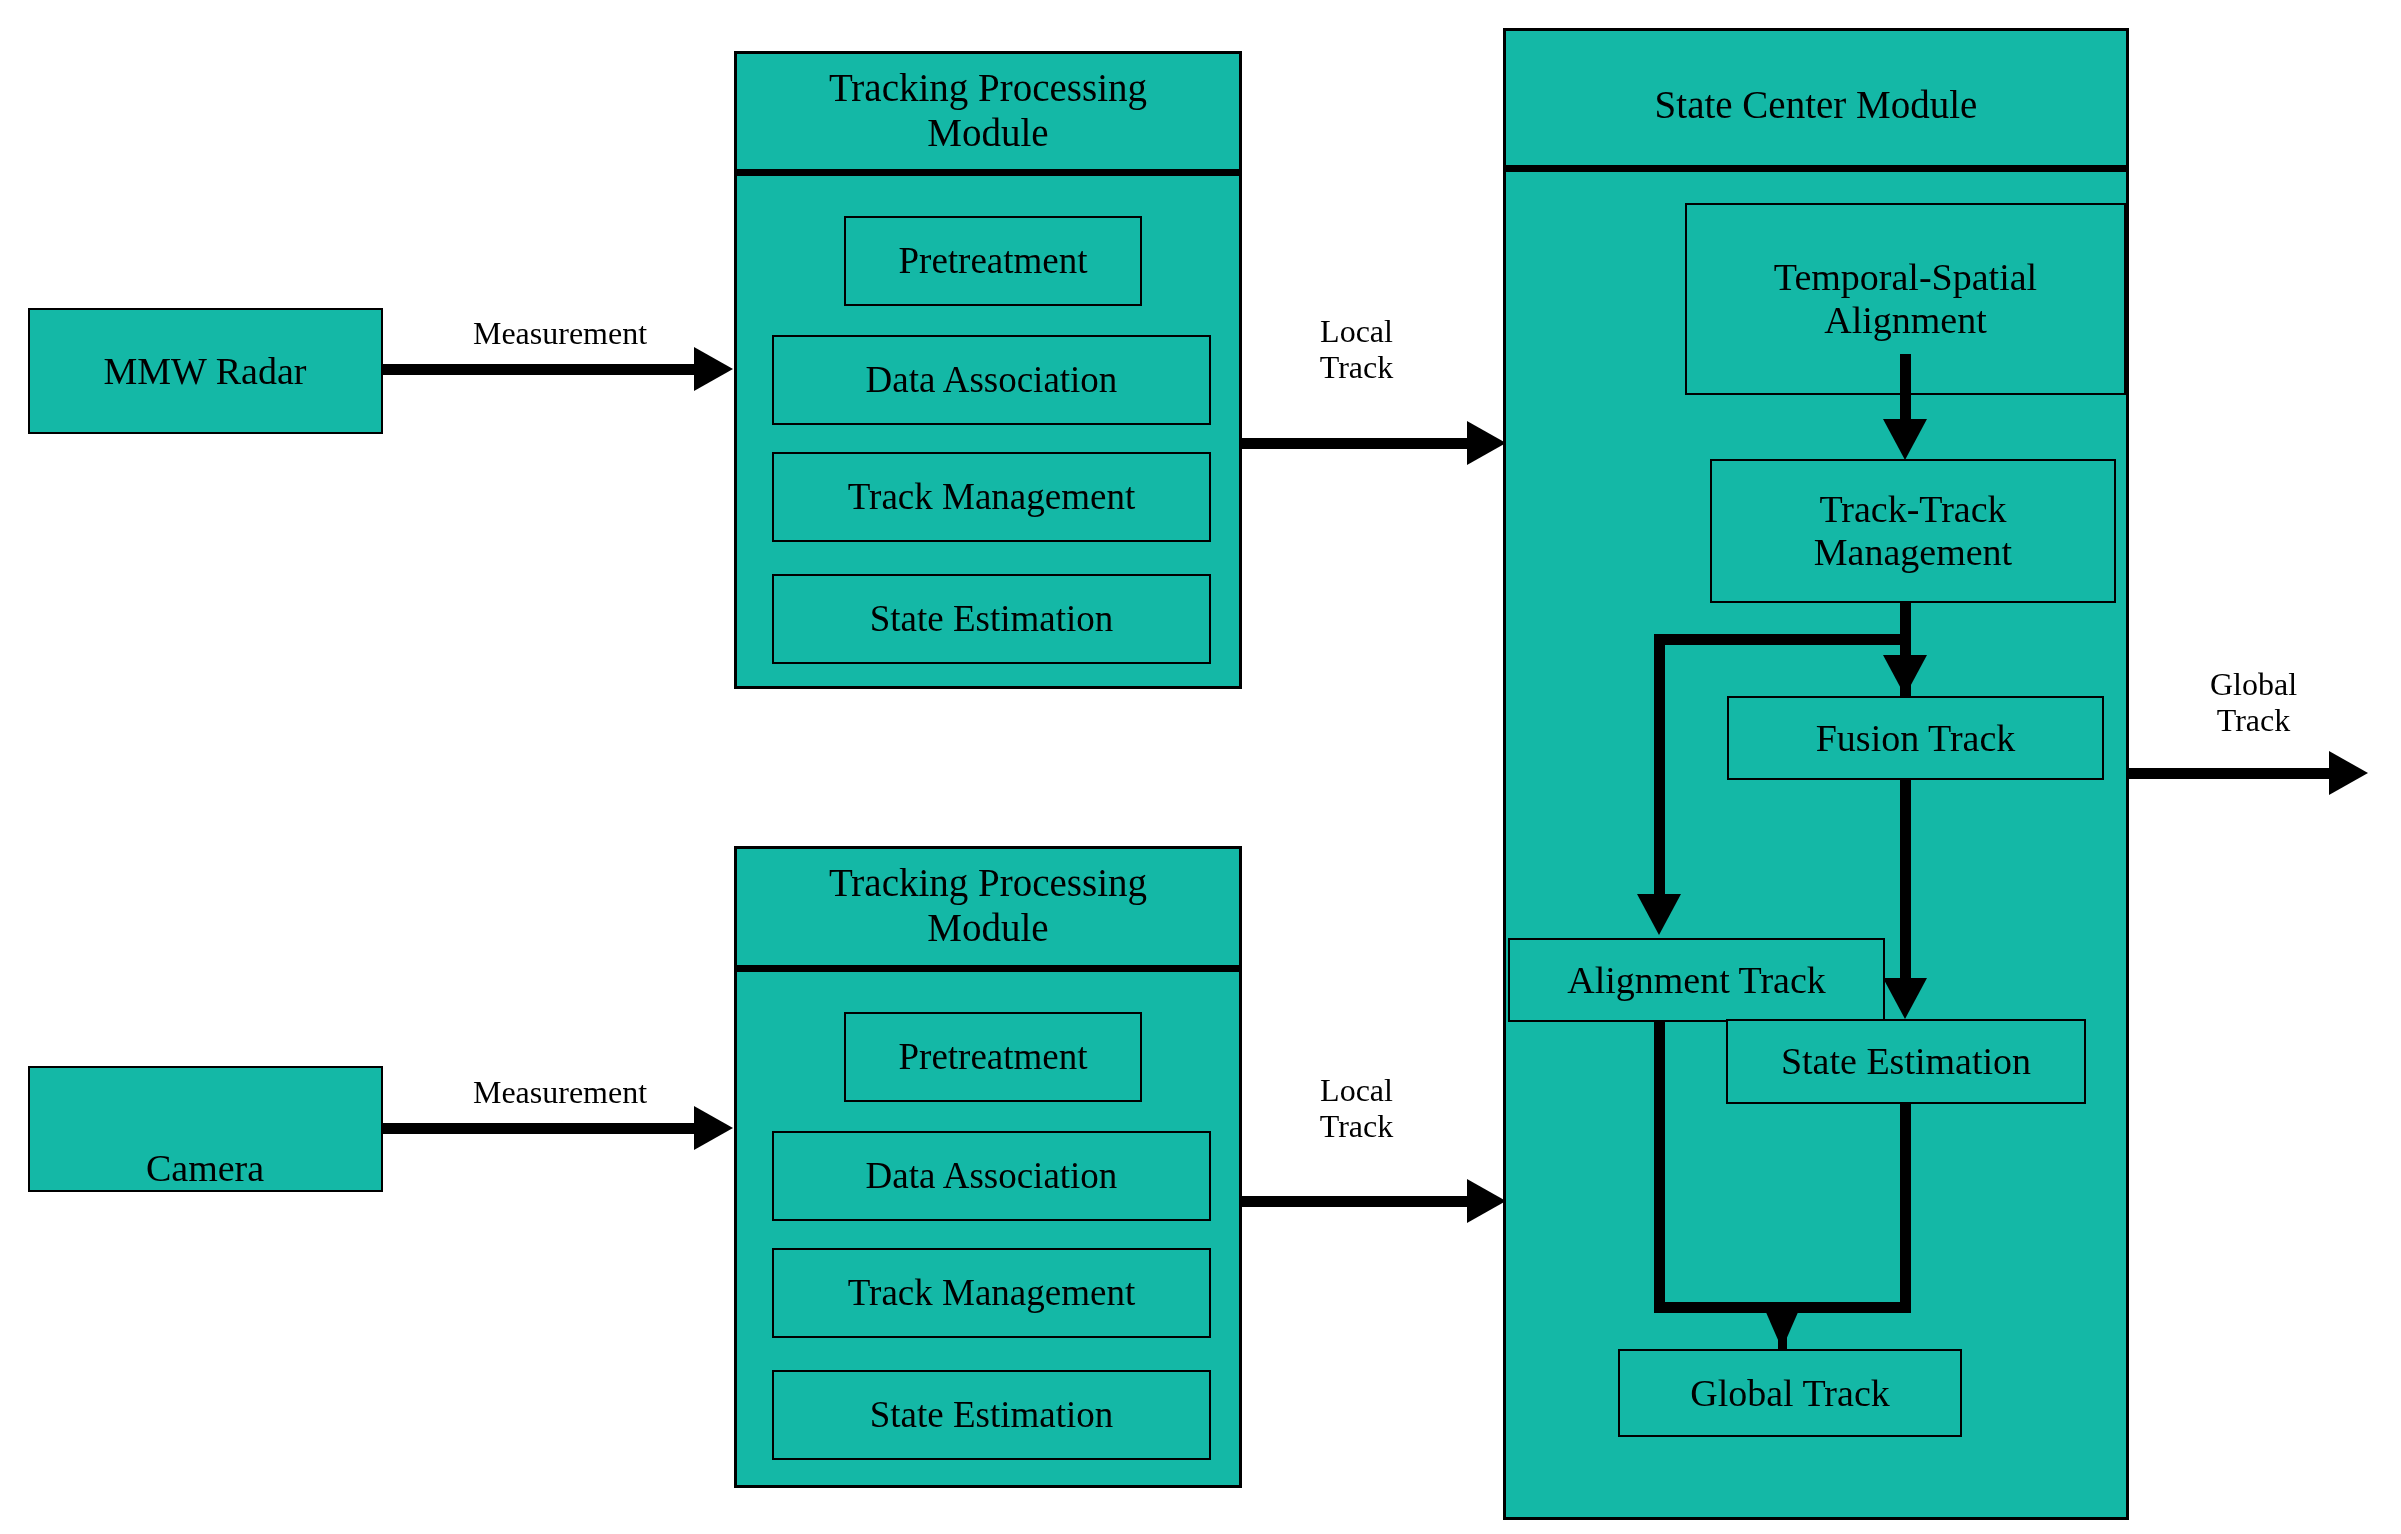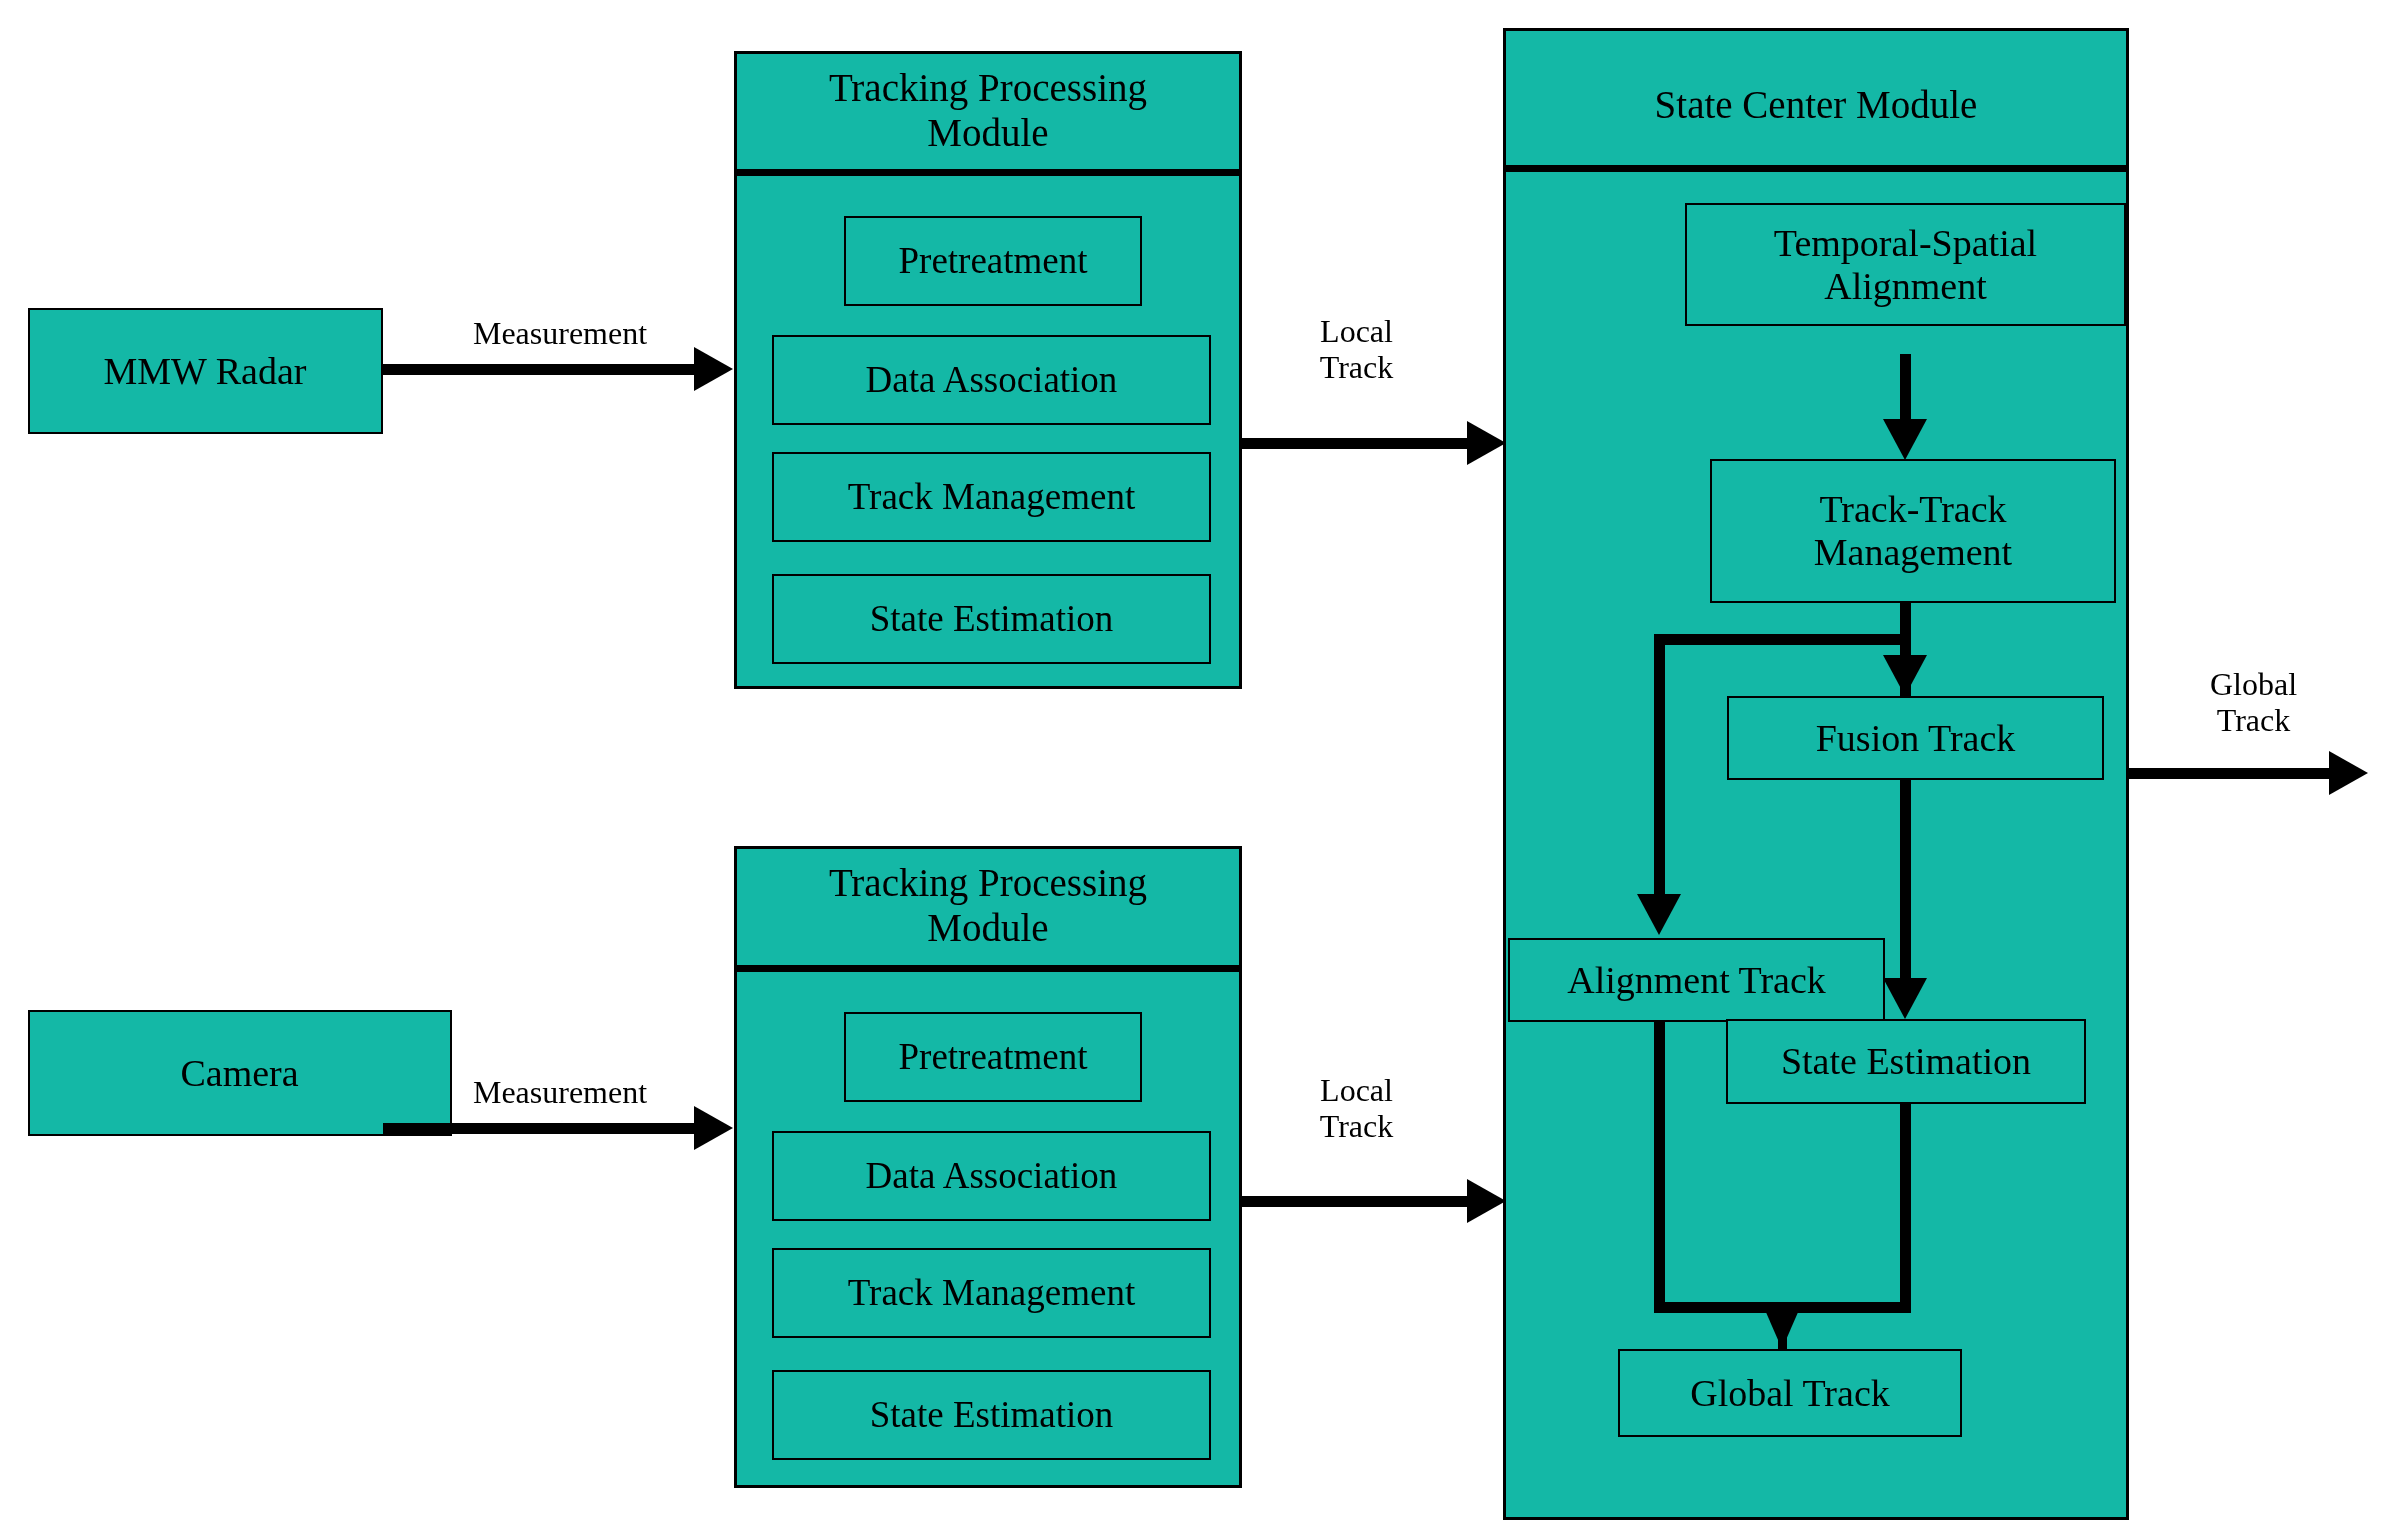--- a/index.html
+++ b/index.html
@@ -98,21 +98,21 @@
   </div>
   <div class="box fs-sub" style="left:772px;top:574px;width:439px;height:90px;">
     <span>State Estimation</span>
   </div>
 
   <div class="free-label fs-label" style="left:1258px;top:314px;width:197px;">Local
 Track</div>
   <div class="hline" style="left:1241px;top:438px;width:229px;height:10.5px;"></div>
   <div class="arrow-r" style="left:1467px;top:421px;"></div>
 
-  <div class="box fs-box" style="left:27.5px;top:1010px;width:424px;height:126px;">
+  <div class="box fs-box" style="left:27.5px;top:1066px;width:355px;height:126px;align-items:flex-end;">
     <span>Camera</span>
   </div>
 
   <div class="free-label fs-label" style="left:383px;top:1075px;width:354px;">Measurement</div>
   <div class="hline" style="left:383px;top:1123px;width:314px;height:10.5px;"></div>
   <div class="arrow-r" style="left:694px;top:1106px;"></div>
 
   <div class="box module" style="left:734px;top:846px;width:508px;height:642px;"></div>
   <div class="module-title fs-title" style="left:734px;top:861px;width:508px;">Tracking Processing
 Module</div>
@@ -133,21 +133,21 @@
 
   <div class="free-label fs-label" style="left:1258px;top:1073px;width:197px;">Local
 Track</div>
   <div class="hline" style="left:1241px;top:1196px;width:229px;height:10.5px;"></div>
   <div class="arrow-r" style="left:1467px;top:1179px;"></div>
 
   <div class="box module" style="left:1503px;top:27.5px;width:626px;height:1492px;"></div>
   <div class="module-title fs-title" style="left:1503px;top:83px;width:626px;">State Center Module</div>
   <div class="module-divider" style="left:1503px;top:165px;width:626px;"></div>
 
-  <div class="box fs-box" style="left:1685px;top:203px;width:441px;height:123px;">
+  <div class="box fs-box" style="left:1685px;top:203px;width:441px;height:192px;">
     <span style="white-space:pre-line;">Temporal-Spatial
 Alignment</span>
   </div>
 
   <div class="vline" style="left:1900px;top:354px;width:10.5px;height:72px;"></div>
   <div class="arrow-d" style="left:1883px;top:419px;"></div>
 
   <div class="box fs-box" style="left:1710px;top:459px;width:406px;height:144px;">
     <span style="white-space:pre-line;">Track-Track
 Management</span>

